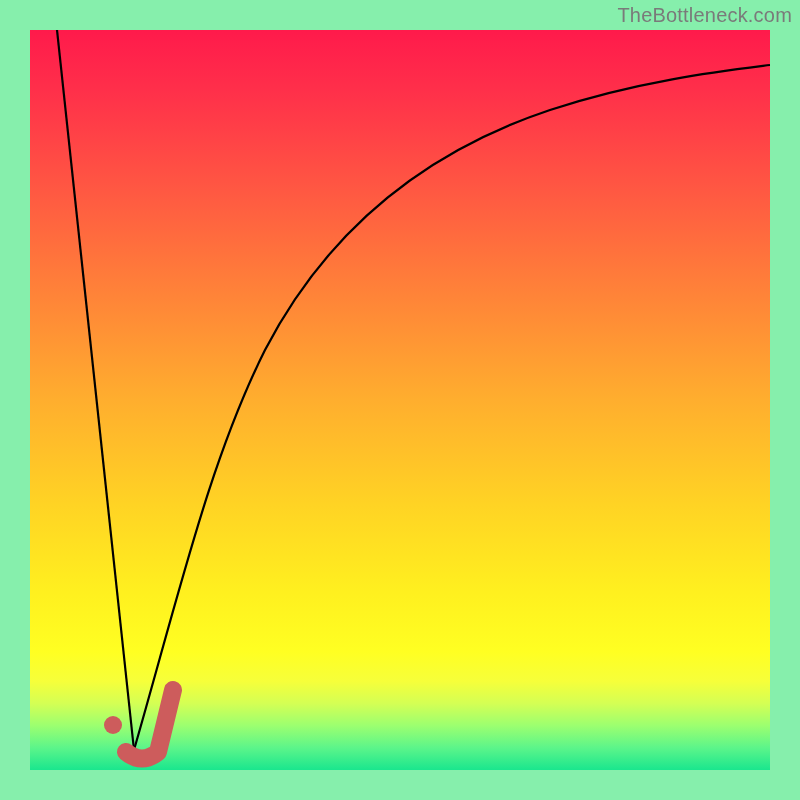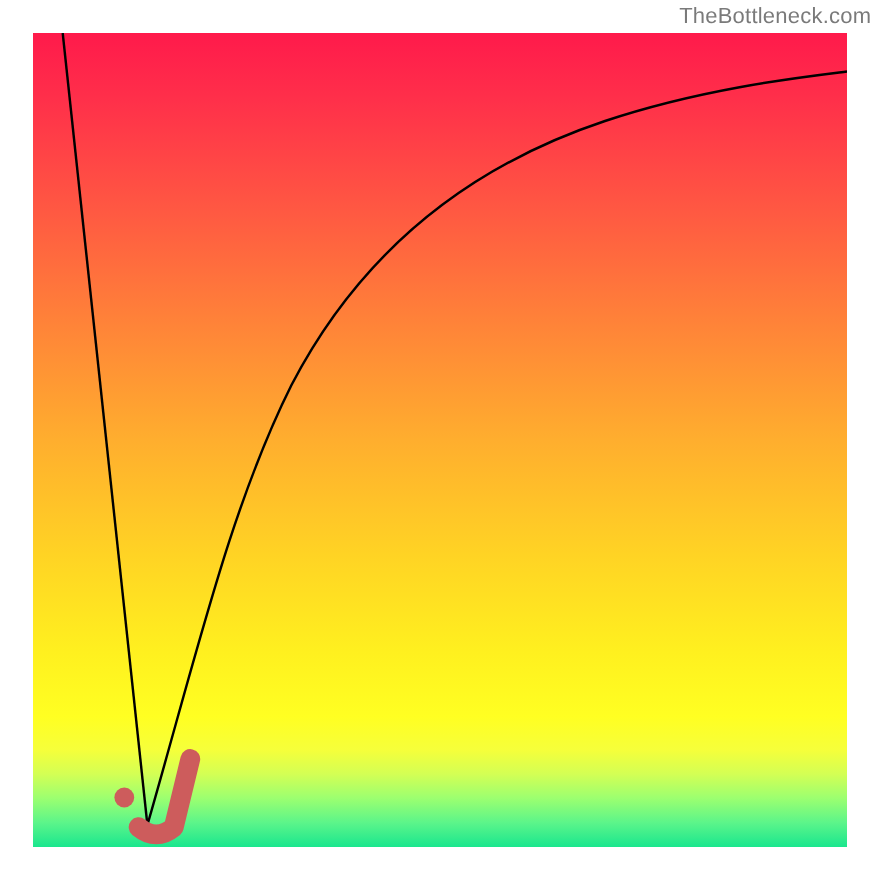--- a/index.html
+++ b/index.html
@@ -9,21 +9,21 @@
     height: 800px;
     background: #000;
     overflow: hidden;
   }
   .frame {
     position: absolute;
     top: 0;
     left: 0;
     width: 800px;
     height: 800px;
-    background: #ffffff;
+    background: #86efac;
   }
   .plot {
     position: absolute;
     top: 30px;
     left: 30px;
     width: 740px;
     height: 740px;
     overflow: hidden;
   }
   .gradient {

